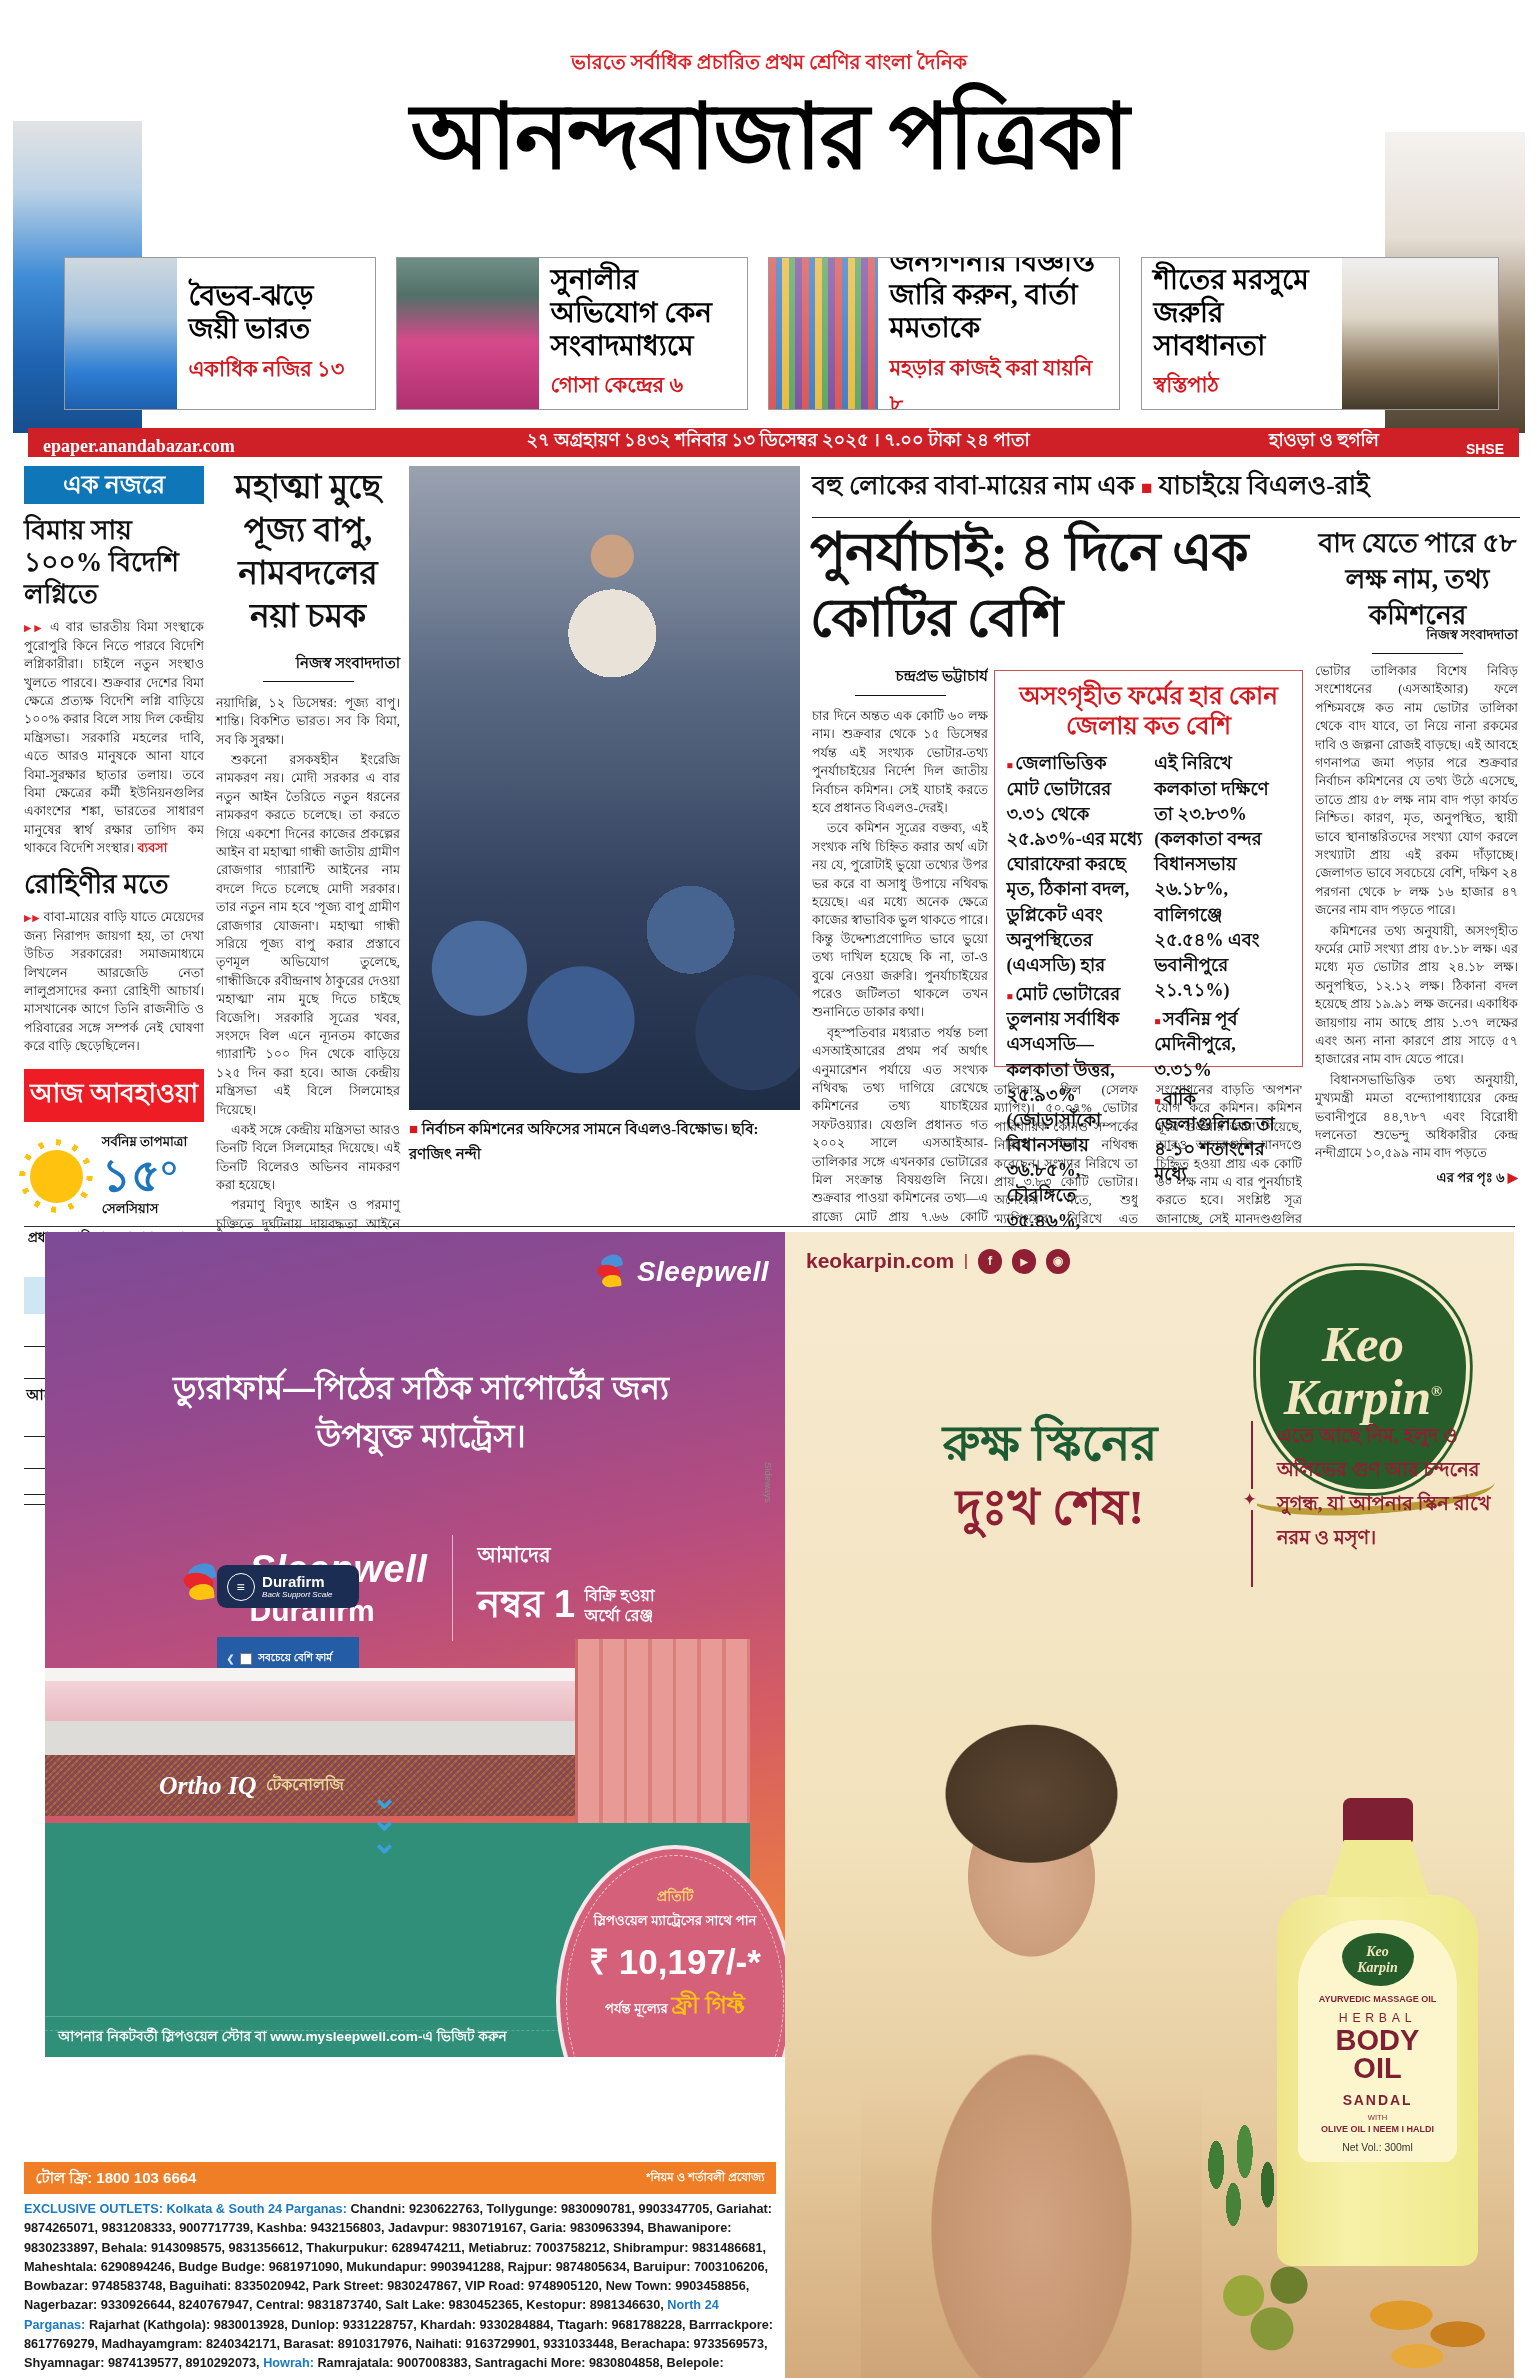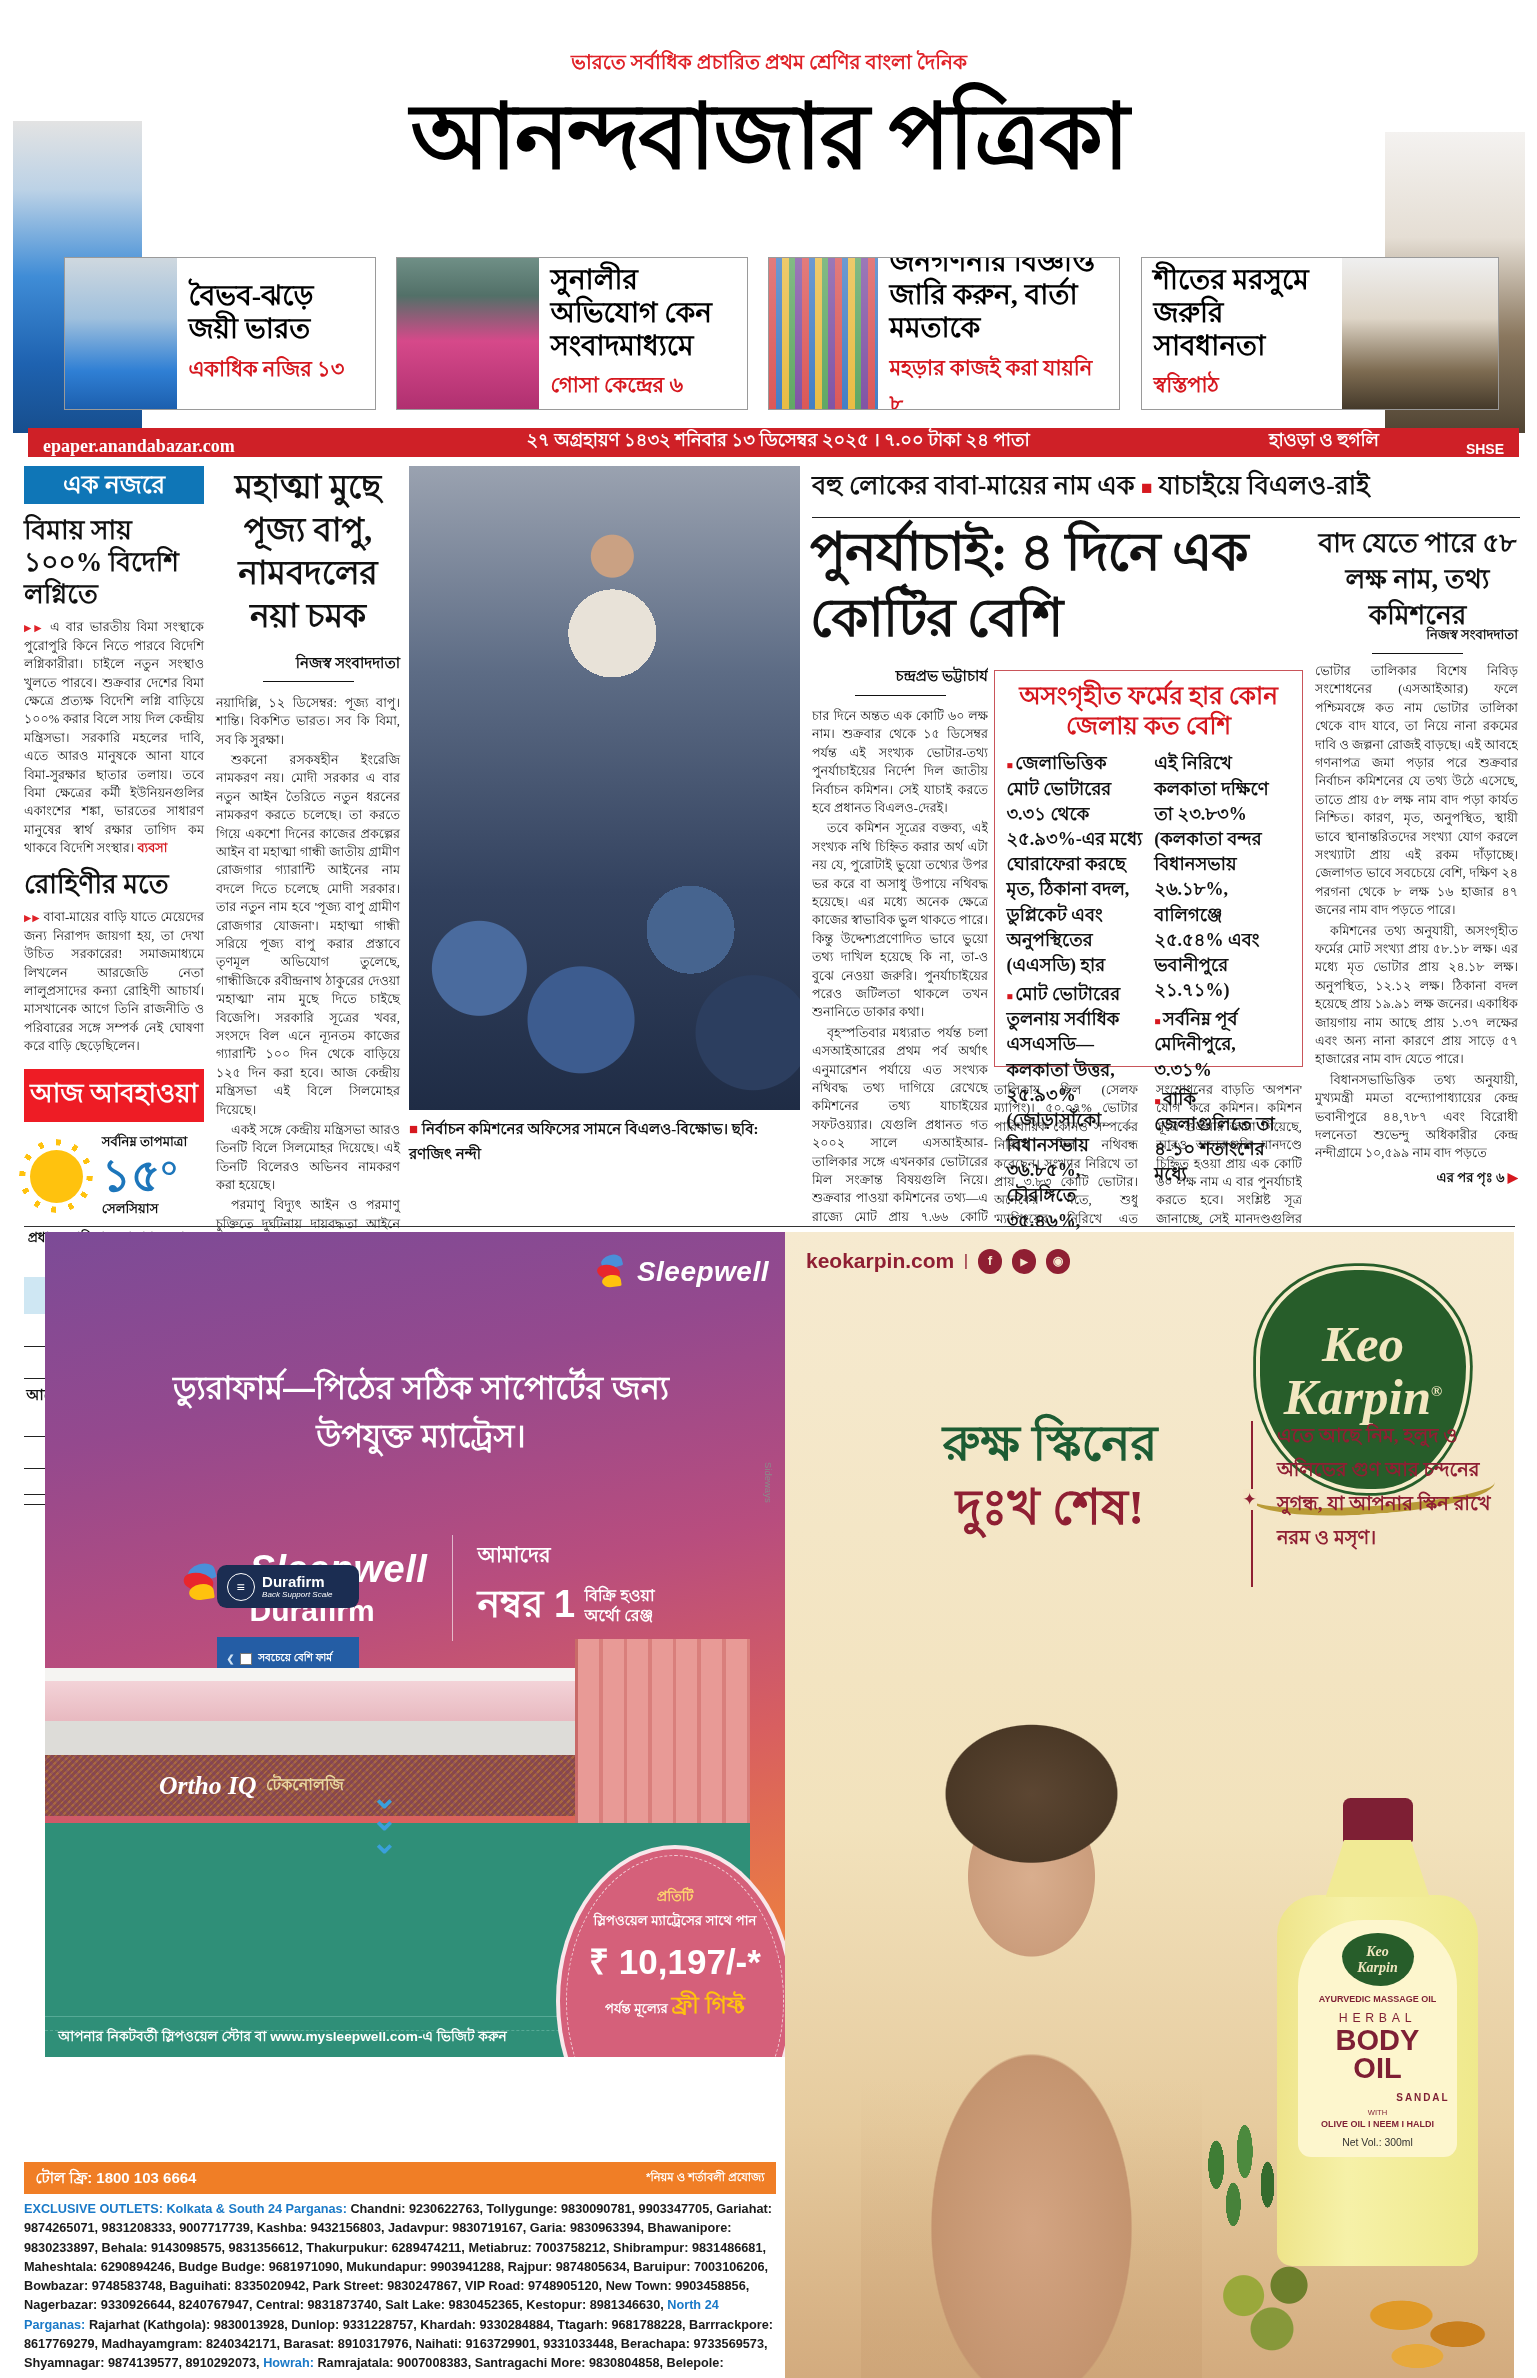--- a/index.html
+++ b/index.html
@@ -237,21 +237,21 @@
   .bbody { width:201px; height:371px; margin-top:-1.9px; background:linear-gradient(90deg,#eee48a,#f6f1a8 35%,#efe98c);
            border-radius:40px 40px 15px 15px; padding-top:24.6px; }
   .blabel { width:159px; margin:0 auto; background:#fdf6cd; border-radius:66px 66px 13.2px 13.2px;
             text-align:center; padding:13.2px 7.6px 9.5px; color:#7e1f34; }
   .mini-badge { width:72px; height:53px; margin:0 auto; background:#275d2a; border-radius:50% 50% 46% 54%/44% 44% 56% 56%;
                 color:#f2e7c0; font-family:"Liberation Serif",serif; font-style:italic; font-weight:bold;
                 font-size:14px; line-height:1.1; padding-top:11.4px; }
   .lb-type { font-size:9px; font-weight:bold; margin-top:7.6px; }
   .lb-herbal { font-size:12.3px; letter-spacing:4.7px; margin-top:7.6px; }
   .lb-body { font-size:29px; font-weight:bold; line-height:.95; margin-top:1.9px; }
-  .lb-variant { font-size:10px; font-weight:bold; letter-spacing:1.9px; margin-top:9.5px;text-align:right; }
+  .lb-variant { font-size:14px; font-weight:bold; letter-spacing:1.9px; margin-top:9.5px; }
   .lb-with { font-size:7.6px; margin-top:5.7px; }
   .lb-ing { font-size:9px; font-weight:bold; margin-top:1.9px; }
   .lb-vol { font-size:10.4px; margin-top:7.6px; color:#333; }
   .leafs { position:absolute; left:397px; top:880px; width:114px; height:132px;
     background:
       radial-gradient(ellipse 13.2px 40px at 30% 40%, #3f7d35 0 60%, transparent 61%),
       radial-gradient(ellipse 13.2px 44px at 55% 30%, #4c8a3e 0 60%, transparent 61%),
       radial-gradient(ellipse 11.4px 38px at 75% 55%, #356b2d 0 60%, transparent 61%),
       radial-gradient(ellipse 12.3px 36px at 45% 70%, #47823a 0 60%, transparent 61%); }
   .olives { position:absolute; left:416px; top:1022px; width:142px; height:104px;

